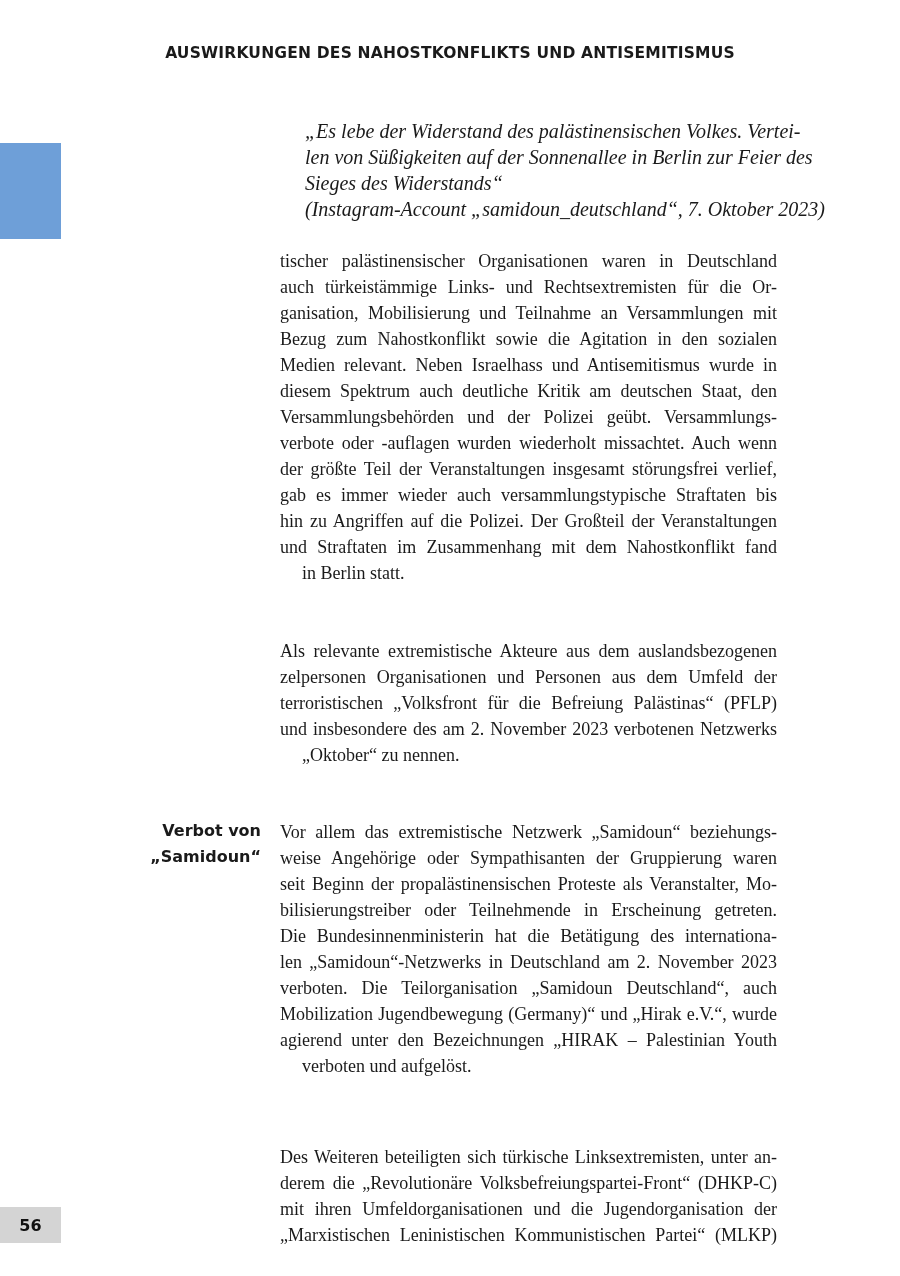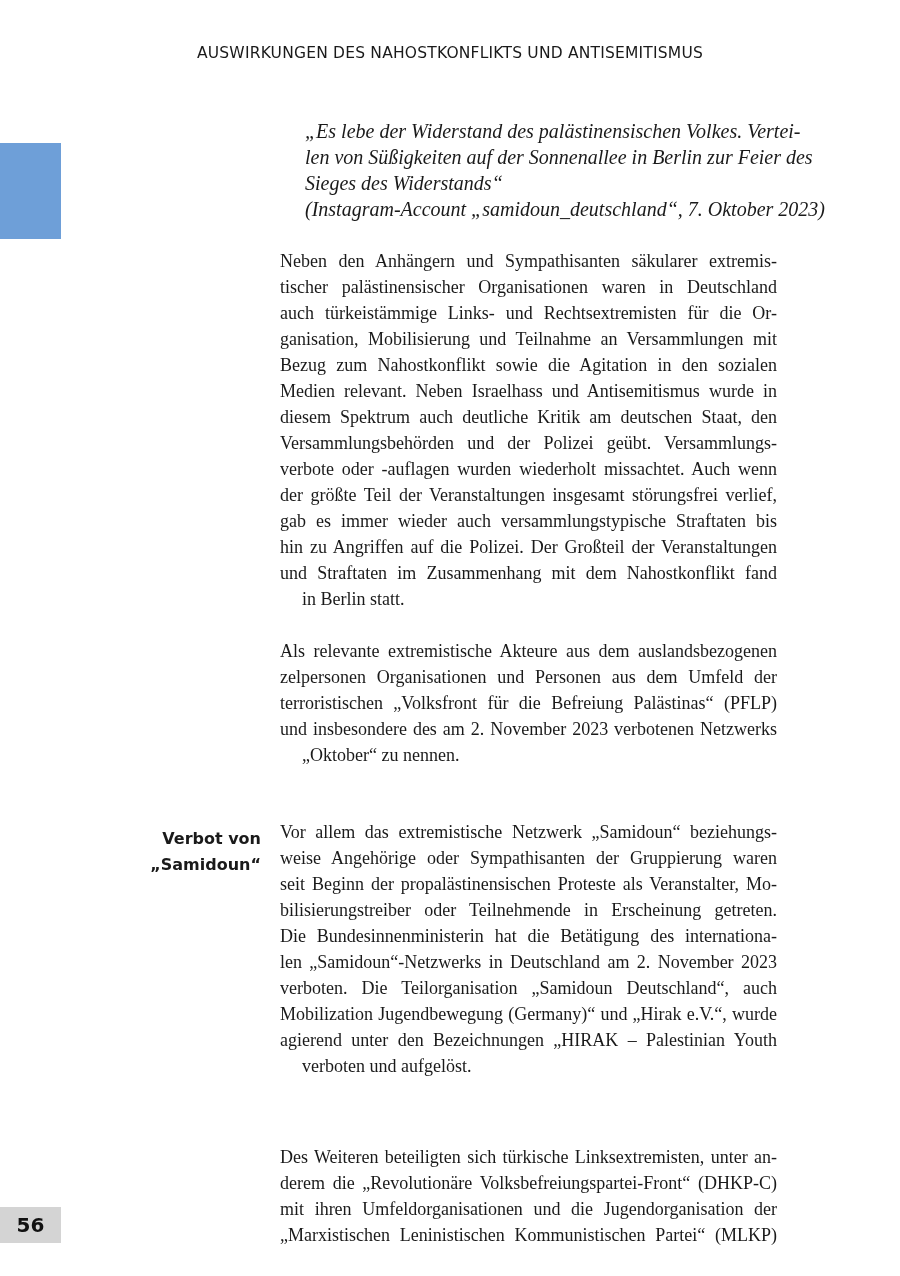--- a/index.html
+++ b/index.html
@@ -4,67 +4,67 @@
   <style>
     html, body { margin: 0; padding: 0; }
     body {
       width: 900px; height: 1276px; position: relative; overflow: hidden;
       background: #ffffff; color: #1a1a1a;
     }
     .running-head {
       position: absolute; top: 44px; left: 0; width: 900px; text-align: center;
       font-family: "DejaVu Sans", sans-serif; font-size: 15.5px; letter-spacing: 0.2px;
       color: #1a1a1a;
+      font-weight: bold;
     }
     .chapter-tab {
       position: absolute; left: 0; top: 143px; width: 61px; height: 96px;
       background: #6e9fd8;
     }
     .page-number-box {
       position: absolute; left: 0; top: 1207px; width: 61px; height: 36px;
       background: #d4d4d4; display: flex; align-items: center; justify-content: center;
     }
     .page-number {
-      font-family: "DejaVu Sans", sans-serif; font-weight: bold; font-size: 20px; color: #111;
+      font-family: "DejaVu Sans", sans-serif; font-weight: bold; font-size: 16px; color: #111;
     }
     .quote {
       position: absolute; left: 305px; top: 118px; width: 448px;
       font-family: Liberation Serif, serif; font-style: italic; font-size: 20px;
       line-height: 26px; color: #1a1a1a;
     }
     .quote .line { white-space: nowrap; }
     .para {
       position: absolute; left: 280px; width: 497px;
       font-family: "Liberation Serif", serif; font-size: 18px; line-height: 26px;
       color: #1a1a1a;
     }
     .jl { text-align: justify; text-align-last: justify; height: 26px; overflow: visible; }
     .jl.last { text-align-last: left; margin-left: 22px; }
     .margin-note {
       position: absolute; left: 120px; width: 141px; top: 818px; text-align: right;
       font-family: "DejaVu Sans", sans-serif; font-weight: bold; font-size: 16px;
-      line-height: 26px; color: #1a1a1a; margin-top: 8px;
+      line-height: 26px; color: #1a1a1a;
     }
   </style>
 </head>
 <body>
 
 <div class="running-head">AUSWIRKUNGEN DES NAHOSTKONFLIKTS UND ANTISEMITISMUS</div>
 
 <div class="chapter-tab"></div>
 
 <div class="quote">
   <div class="line">„Es lebe der Widerstand des palästinensischen Volkes. Vertei-</div>
   <div class="line">len von Süßigkeiten auf der Sonnenallee in Berlin zur Feier des</div>
   <div class="line">Sieges des Widerstands“</div>
   <div class="line">(Instagram-Account „samidoun_deutschland“, 7. Oktober 2023)</div>
 </div>
 
 <div class="para" style="top:248px;">
-  <div class="jl">Neben den Anhängern und Sympathisanten säkularer extremis-</div>
   <div class="jl">tischer palästinensischer Organisationen waren in Deutschland</div>
   <div class="jl">auch türkeistämmige Links- und Rechtsextremisten für die Or-</div>
   <div class="jl">ganisation, Mobilisierung und Teilnahme an Versammlungen mit</div>
   <div class="jl">Bezug zum Nahostkonflikt sowie die Agitation in den sozialen</div>
   <div class="jl">Medien relevant. Neben Israelhass und Antisemitismus wurde in</div>
   <div class="jl">diesem Spektrum auch deutliche Kritik am deutschen Staat, den</div>
   <div class="jl">Versammlungsbehörden und der Polizei geübt. Versammlungs-</div>
   <div class="jl">verbote oder -auflagen wurden wiederholt missachtet. Auch wenn</div>
   <div class="jl">der größte Teil der Veranstaltungen insgesamt störungsfrei verlief,</div>
   <div class="jl">gab es immer wieder auch versammlungstypische Straftaten bis</div>

